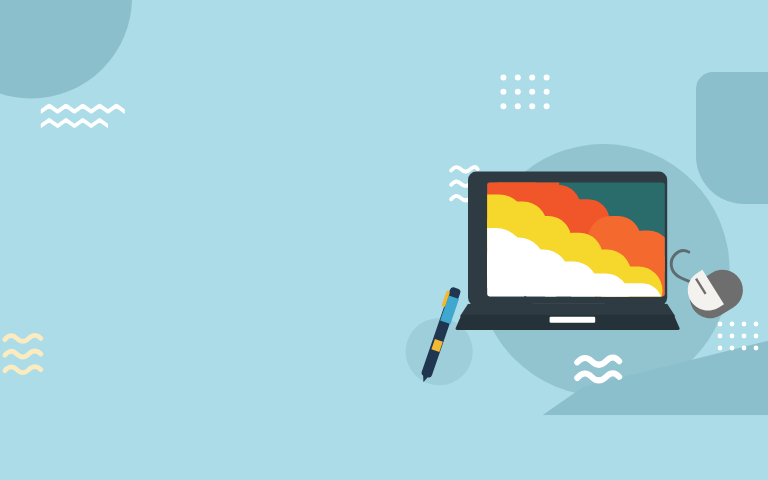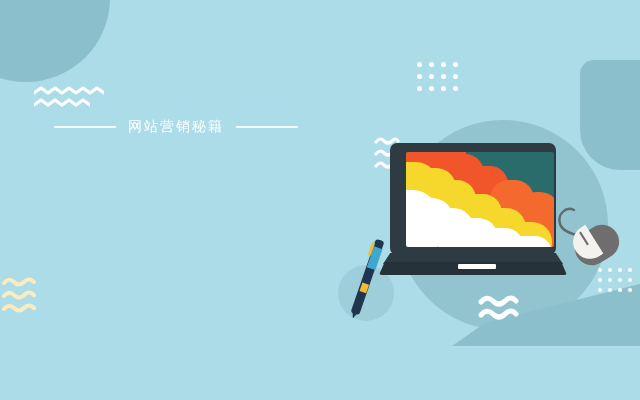--- a/index.html
+++ b/index.html
@@ -254,25 +254,20 @@
       <div class="dot"></div>
       <div class="dot"></div>
       <div class="dot"></div>
     <div class="dot"></div>
       <div class="dot"></div>
       <div class="dot"></div>
       <div class="dot"></div>
   </div>
 
   <div id="headline">
-    <div id="eyebrow">
-      <span class="rule"></span>
-      <span id="eyebrow-text">网站营销秘籍</span>
-      <span class="rule"></span>
-    </div>
   </div>
 
   <div id="pen">
     <div id="pen-body"></div>
     <div id="pen-stripe"></div>
     <div id="pen-clip"></div>
     <div id="pen-accent"></div>
     <div id="pen-tip"></div>
   </div>
 

